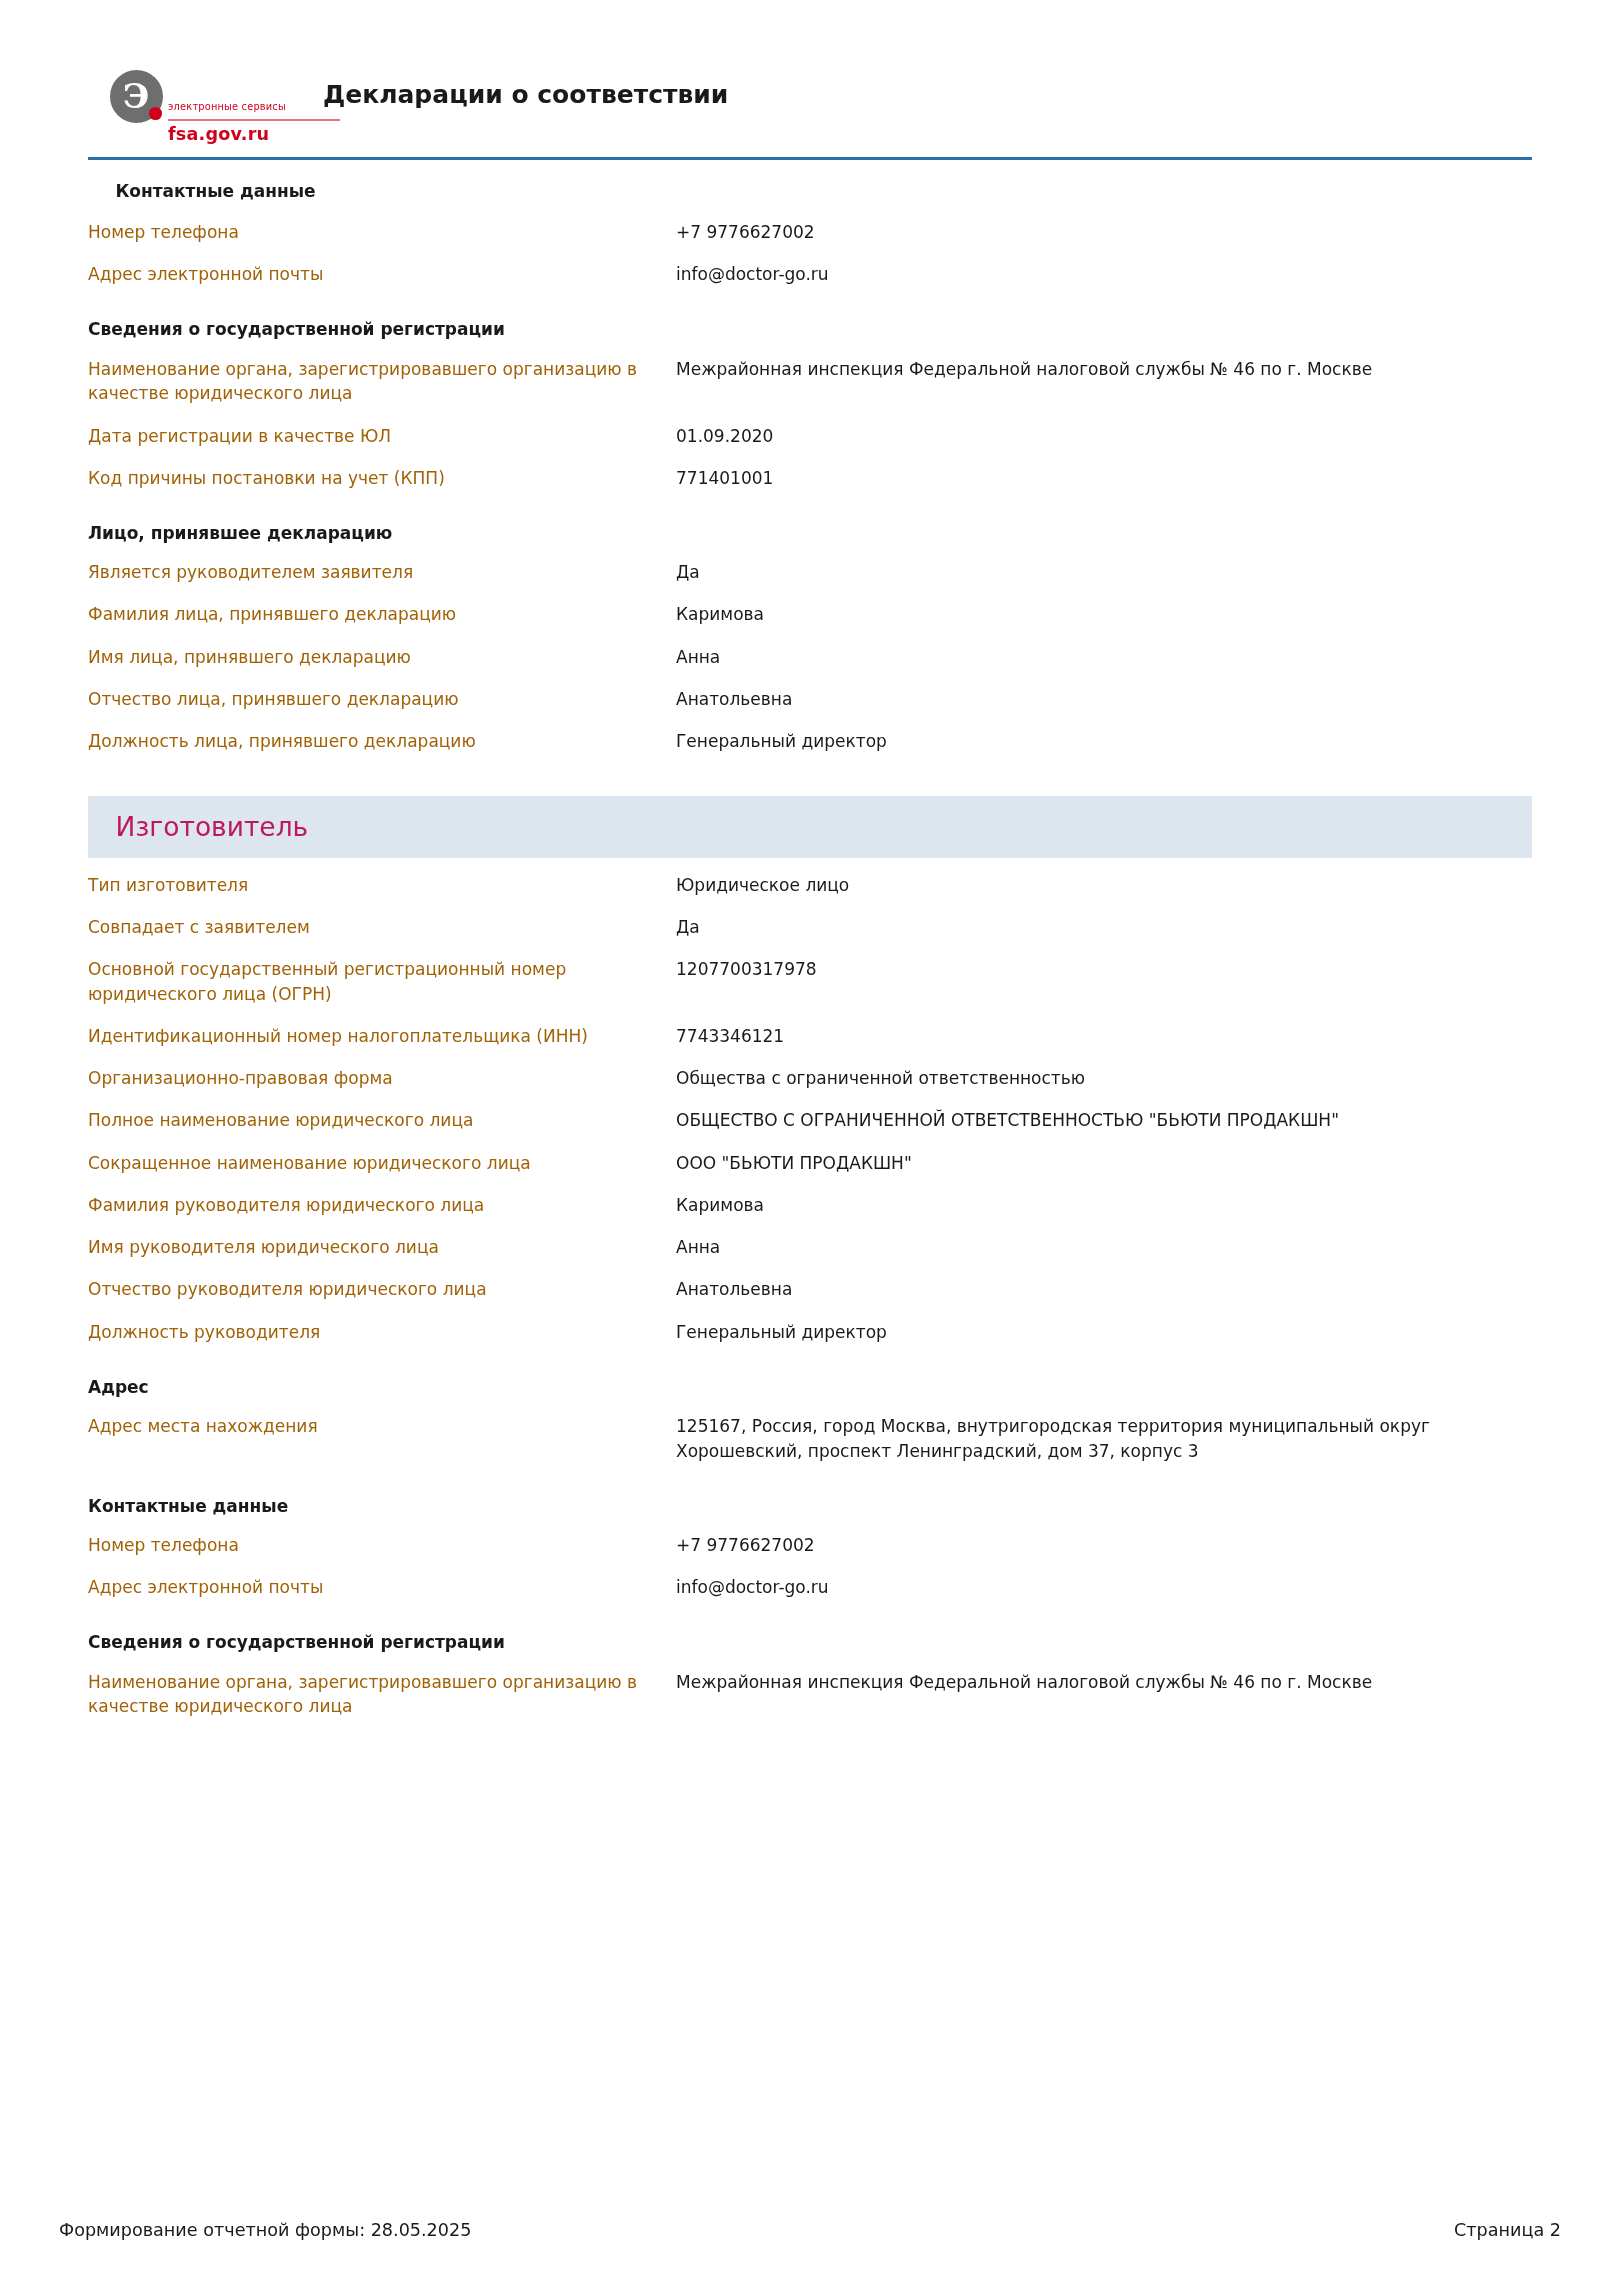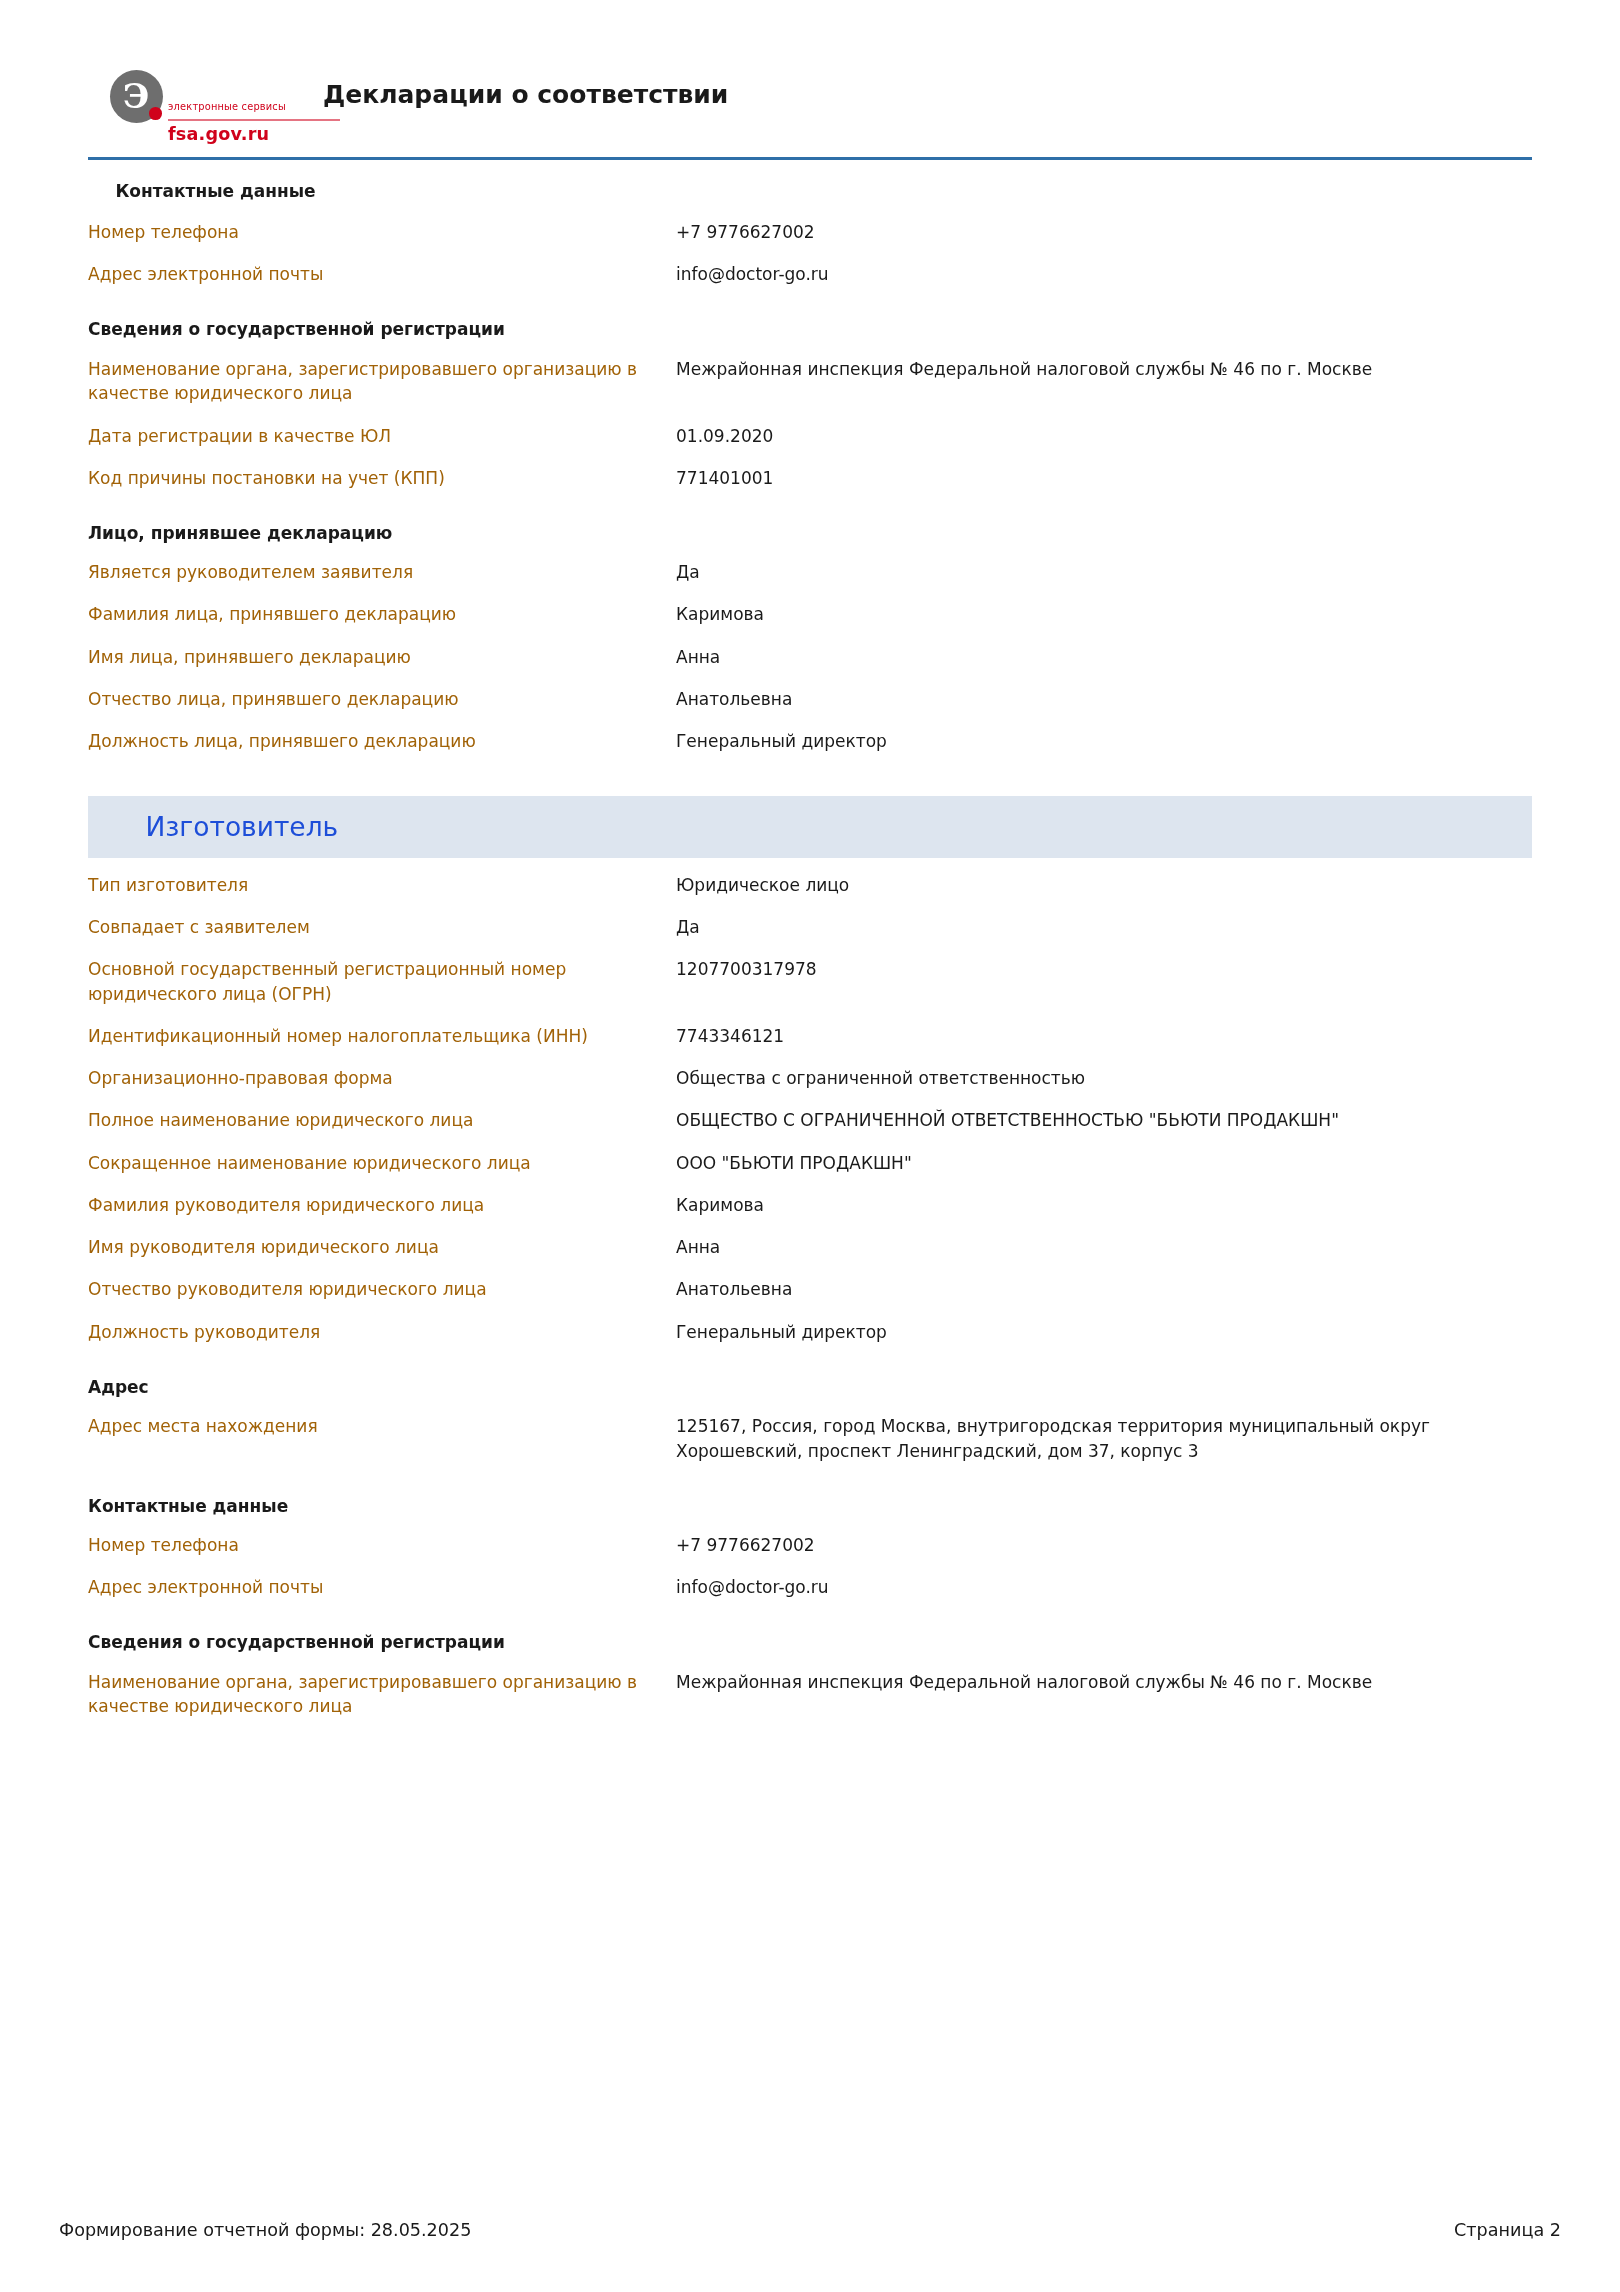--- a/index.html
+++ b/index.html
@@ -116,22 +116,21 @@
   }
 
   .band {
     background: #dde5ef;
     margin-top: 33px;
     margin-bottom: 5.9px;
     padding: 15.7px 0 15.7px 27.4px;
   }
   .band-text {
     font-size: 26.5px;
-    color: #1d4ed8;
-    margin-left: 30px;
+    color: #be185d;
   }
 
   table.kv {
     width: 100%;
     border-collapse: collapse;
   }
   table.kv td {
     vertical-align: top;
     padding: 8.8px 0;
     font-size: 17px;

